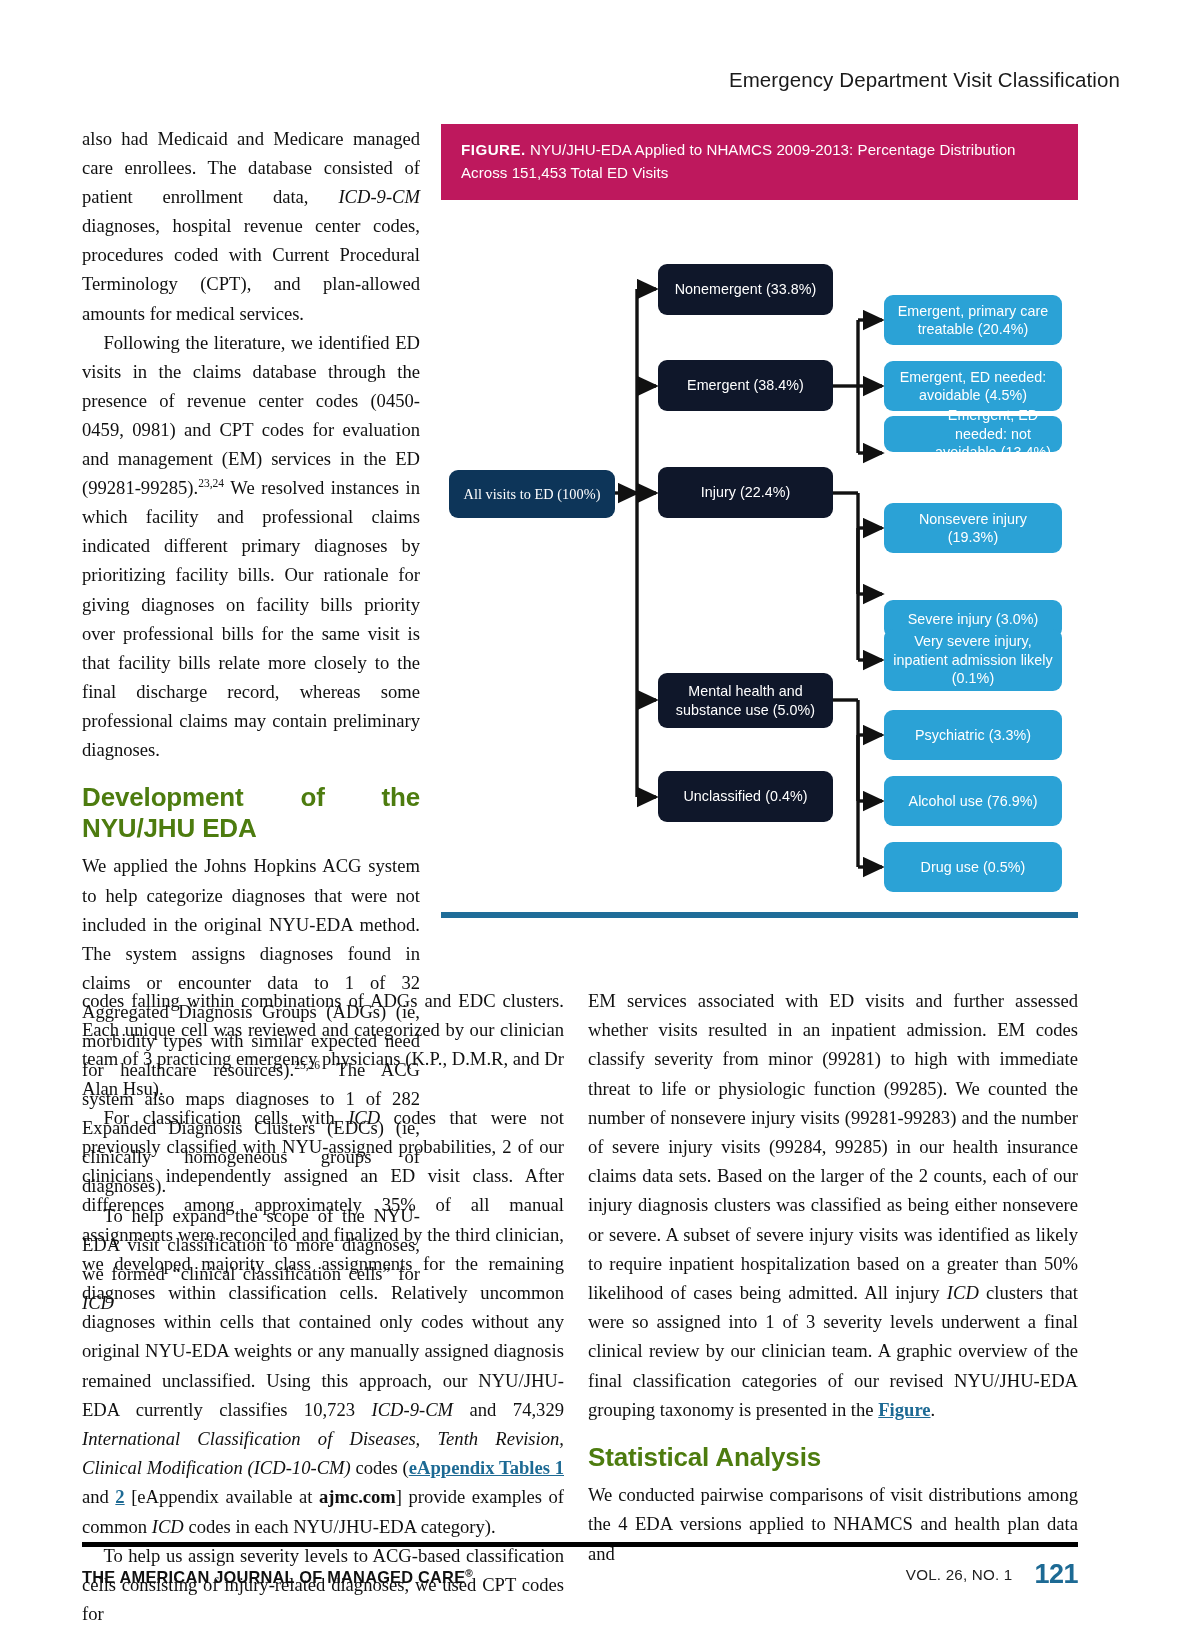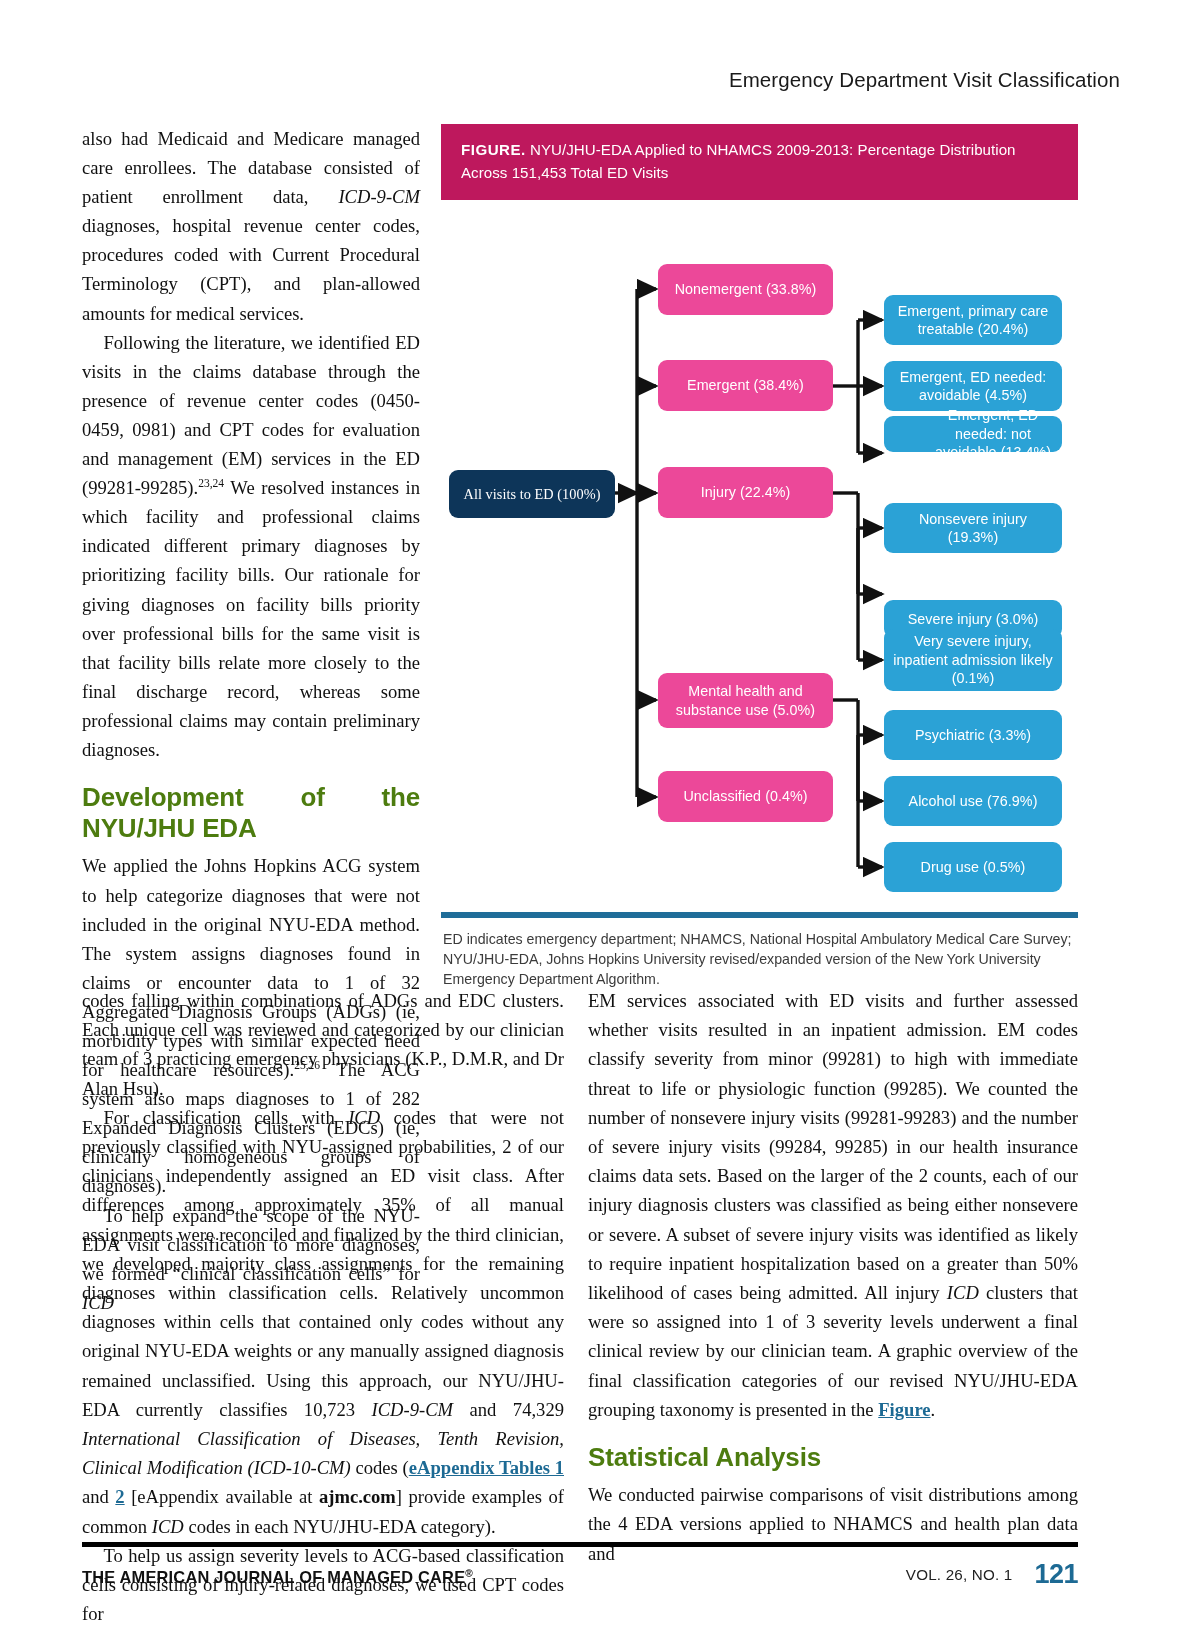--- a/index.html
+++ b/index.html
@@ -85,21 +85,21 @@
     text-align: center;
     color: #ffffff;
     font-family: "Liberation Sans", sans-serif;
     font-size: 14.3px;
     line-height: 18.5px;
     border-radius: 9px;
     padding: 4px 8px;
     letter-spacing: .05px;
   }
   .node.root  { background: #0d3559; font-family: Liberation Serif, serif; }
-  .node.mid   { background: #ec4899; }
+  .node.mid   { background: #0f172a; }
   .node.leaf  { background: #2ba2d6; }
 
   .fig-rule {
     height: 6px;
     background: #1f6d99;
     margin: 0 0 0 0;
   }
   .fig-note {
     font-family: "Liberation Sans", sans-serif;
     font-size: 14.2px;
@@ -260,21 +260,20 @@
       <div class="node leaf" style="left:443px; top:429px; width:178px; height:62px;">Very severe injury, inpatient admission likely (0.1%)</div>
 
       <div class="node leaf" style="left:443px; top:510px; width:178px; height:50px;">Psychiatric (3.3%)</div>
 
       <div class="node leaf" style="left:443px; top:576px; width:178px; height:50px;">Alcohol use (76.9%)</div>
 
       <div class="node leaf" style="left:443px; top:642px; width:178px; height:50px;">Drug use (0.5%)</div>
     </div>
 
     <div class="fig-rule"></div>
-    <div class="fig-note">ED indicates emergency department; NHAMCS, National Hospital Ambulatory Medical Care Survey; NYU/JHU-EDA, Johns Hopkins University revised/expanded version of the New York University Emergency Department Algorithm.</div>
   </div>
 
   <div class="col-bottom-left">
     <p>codes falling within combinations of ADGs and EDC clusters. Each unique cell was reviewed and categorized by our clinician team of 3 practicing emergency physicians (K.P., D.M.R, and Dr Alan Hsu).</p>
     <p class="indent"><span>For classification cells with </span><i>ICD</i><span> codes that were not previously classified with NYU-assigned probabilities, 2 of our clinicians independently assigned an ED visit class. After differences among approximately 35% of all manual assignments were reconciled and finalized by the third clinician, we developed majority class assignments for the remaining diagnoses within classification cells. Relatively uncommon diagnoses within cells that contained only codes without any original NYU-EDA weights or any manually assigned diagnosis remained unclassified. Using this approach, our NYU/JHU-EDA currently classifies 10,723 </span><i>ICD-9-CM</i><span> and 74,329 </span><i>International Classification of Diseases, Tenth Revision, Clinical Modification (ICD-10-CM)</i><span> codes (</span><a class="link" href="#">eAppendix Tables 1</a><span> and </span><a class="link" href="#">2</a><span> [eAppendix available at </span><b>ajmc.com</b><span>] provide examples of common </span><i>ICD</i><span> codes in each NYU/JHU-EDA category).</span></p>
     <p class="indent">To help us assign severity levels to ACG-based classification cells consisting of injury-related diagnoses, we used CPT codes for</p>
   </div>
 
   <div class="col-bottom-right">
     <p><span>EM services associated with ED visits and further assessed whether visits resulted in an inpatient admission. EM codes classify severity from minor (99281) to high with immediate threat to life or physiologic function (99285). We counted the number of nonsevere injury visits (99281-99283) and the number of severe injury visits (99284, 99285) in our health insurance claims data sets. Based on the larger of the 2 counts, each of our injury diagnosis clusters was classified as being either nonsevere or severe. A subset of severe injury visits was identified as likely to require inpatient hospitalization based on a greater than 50% likelihood of cases being admitted. All injury </span><i>ICD</i><span> clusters that were so assigned into 1 of 3 severity levels underwent a final clinical review by our clinician team. A graphic overview of the final classification categories of our revised NYU/JHU-EDA grouping taxonomy is presented in the </span><a class="link" href="#">Figure</a><span>.</span></p>

